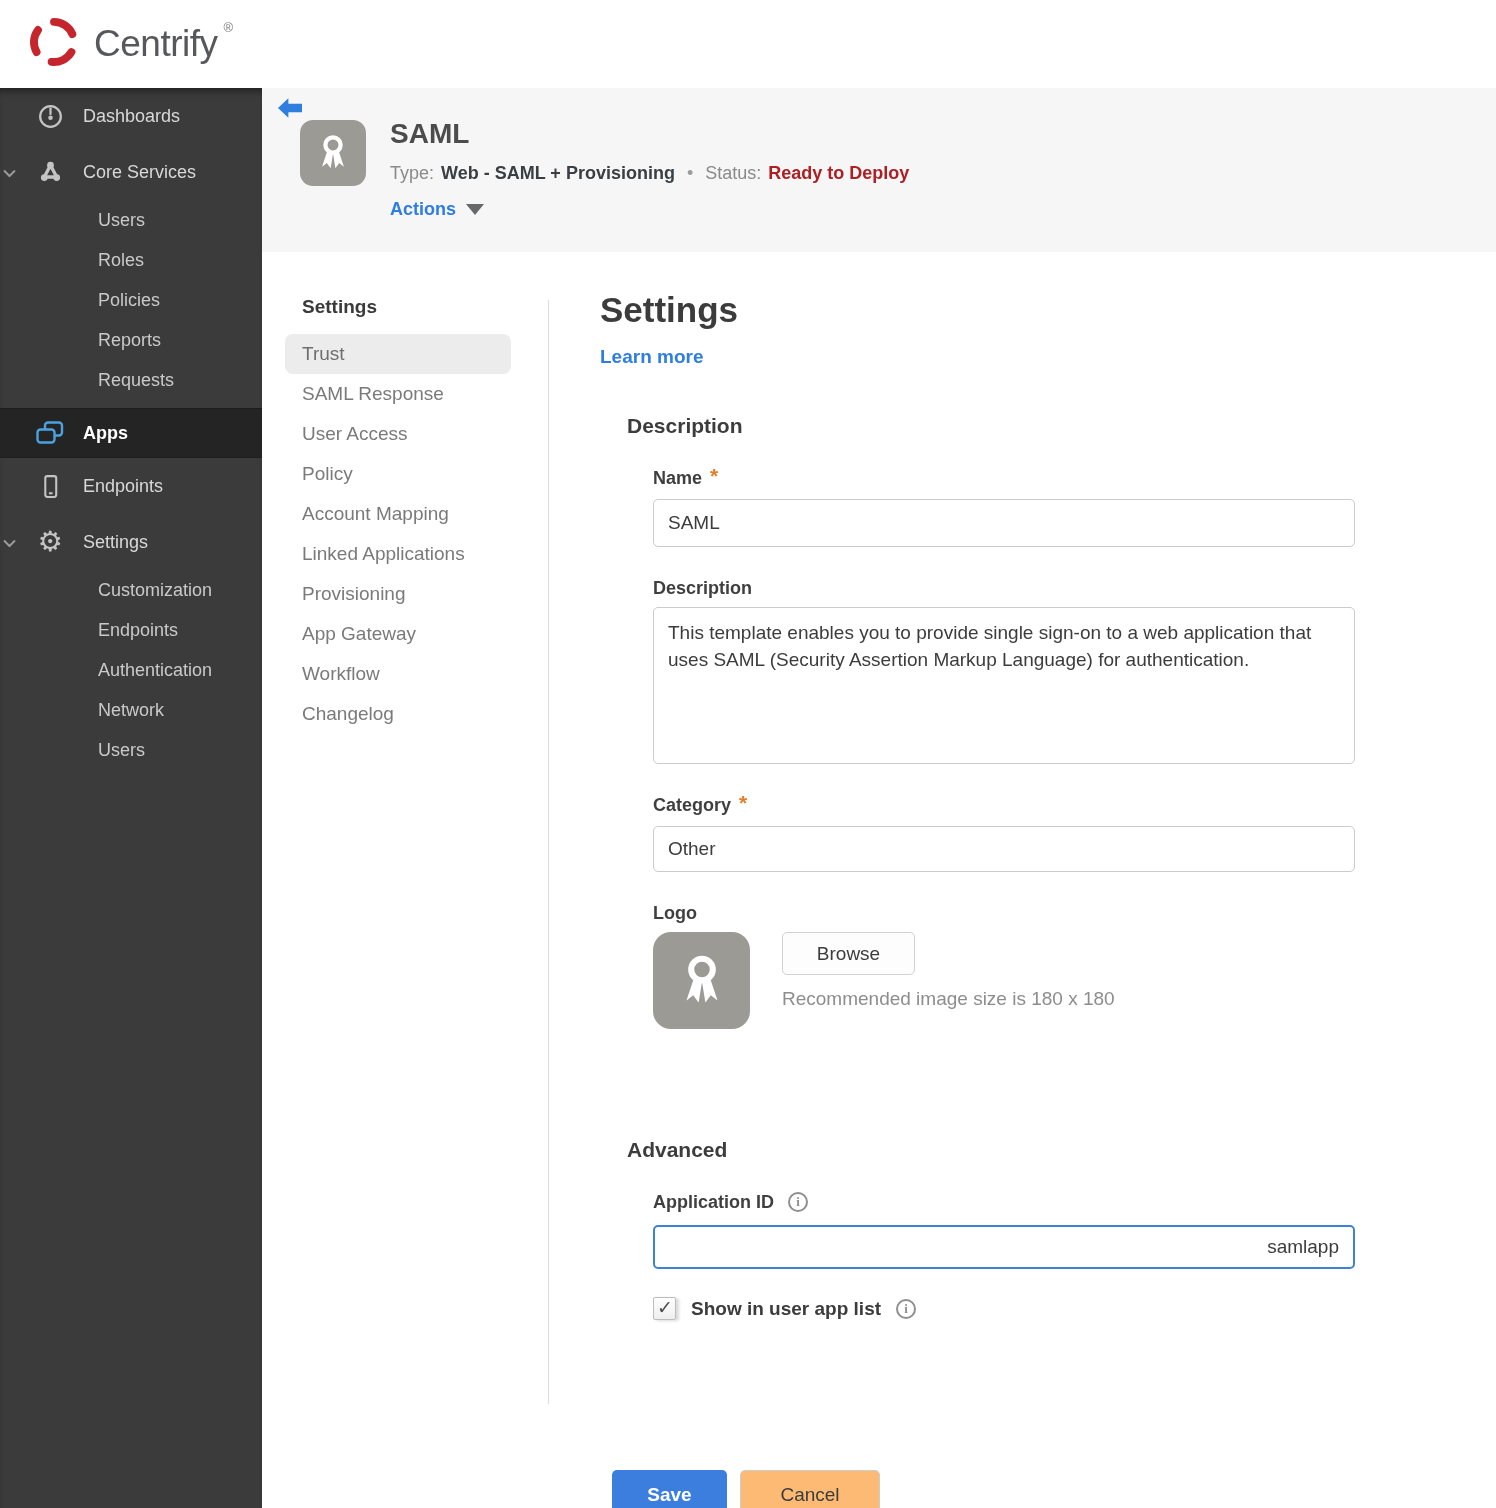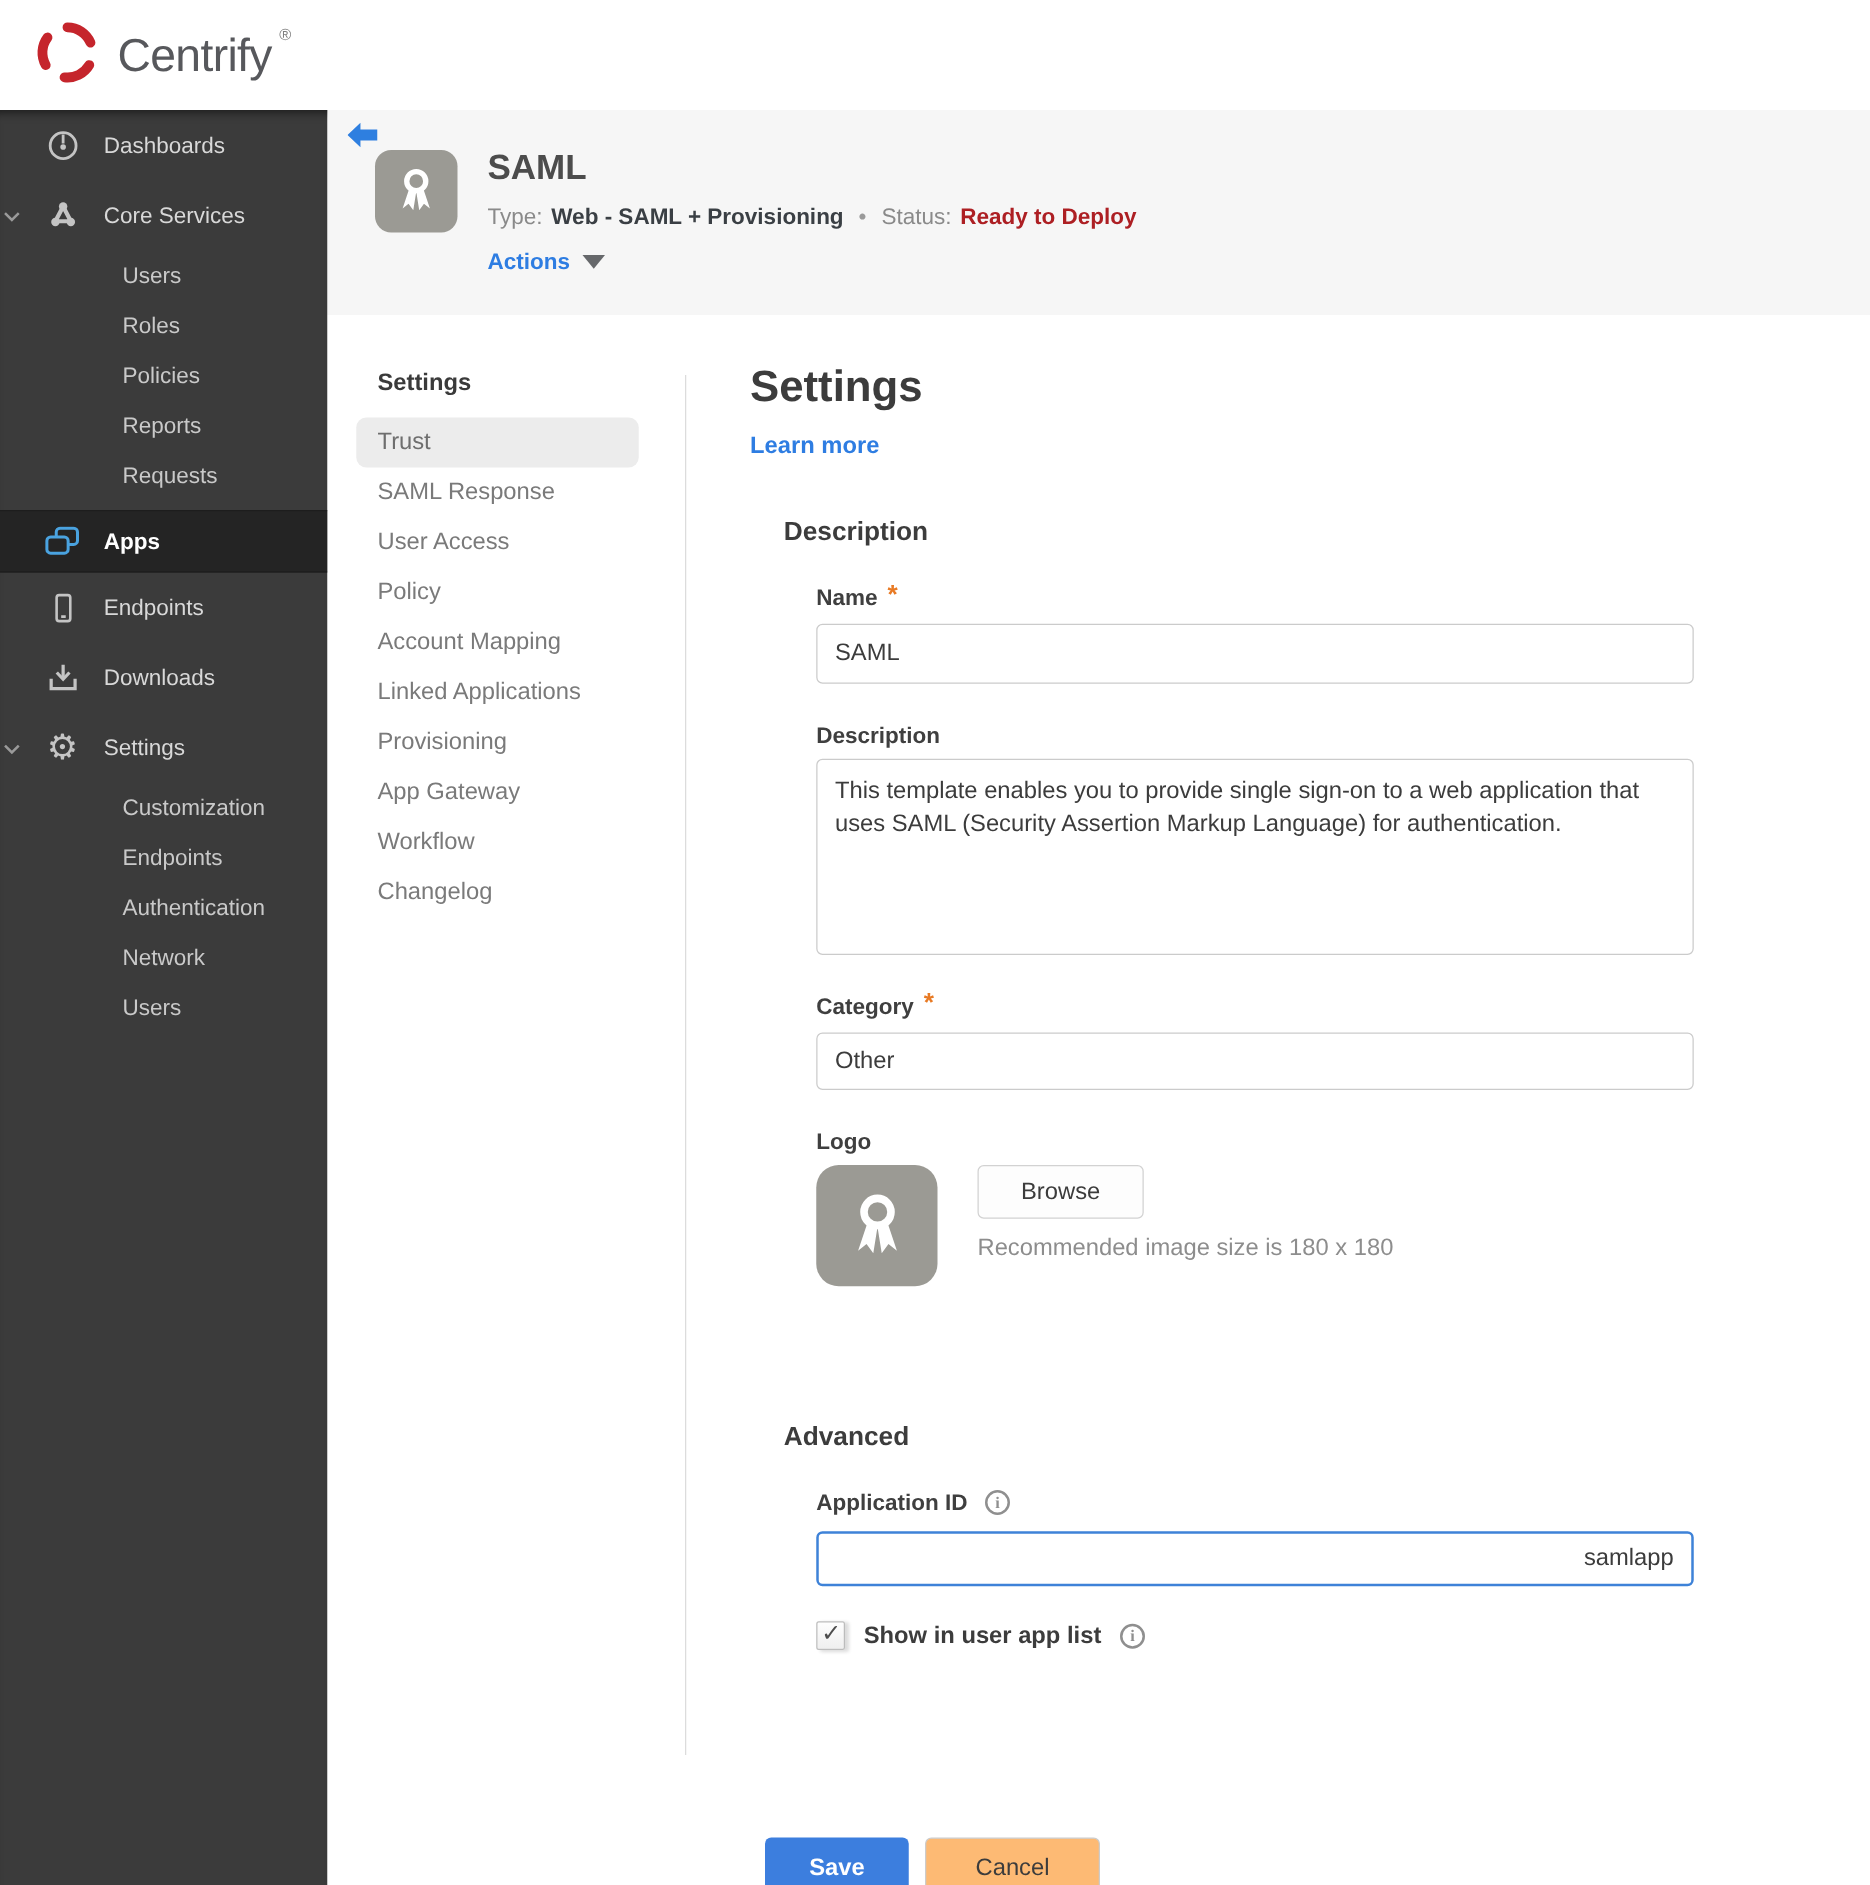--- a/index.html
+++ b/index.html
@@ -164,30 +164,20 @@
   <div class="row1">
     <span class="nav-ic">
       <svg width="25" height="27" viewBox="0 0 24 24" fill="none" stroke="#c4c4c4" stroke-width="2">
         <rect x="7" y="2" width="10.5" height="20" rx="2"></rect>
         <line x1="10.5" y1="18.5" x2="14" y2="18.5"></line>
       </svg>
     </span>
     <span class="lbl">Endpoints</span>
   </div>
 
-  <div class="row1">
-    <span class="nav-ic">
-      <svg width="27" height="27" viewBox="0 0 24 24" fill="none" stroke="#c4c4c4" stroke-width="2.3">
-        <path d="M12 2.5 V12"></path>
-        <path d="M7.5 8 L12 12.8 L16.5 8"></path>
-        <path d="M3.5 12.5 V19.5 H20.5 V12.5"></path>
-      </svg>
-    </span>
-    <span class="lbl">Downloads</span>
-  </div>
 
   <div class="row1">
     <span class="expander">
       <svg width="13" height="8" viewBox="0 0 13 8" fill="none" stroke="#9a9a9a" stroke-width="2">
           <path d="M1 1 L6.5 6.5 L12 1"></path>
         </svg>
     </span>
     <span class="nav-ic">
         <span class="gear-glyph">⚙</span>
       </span>

